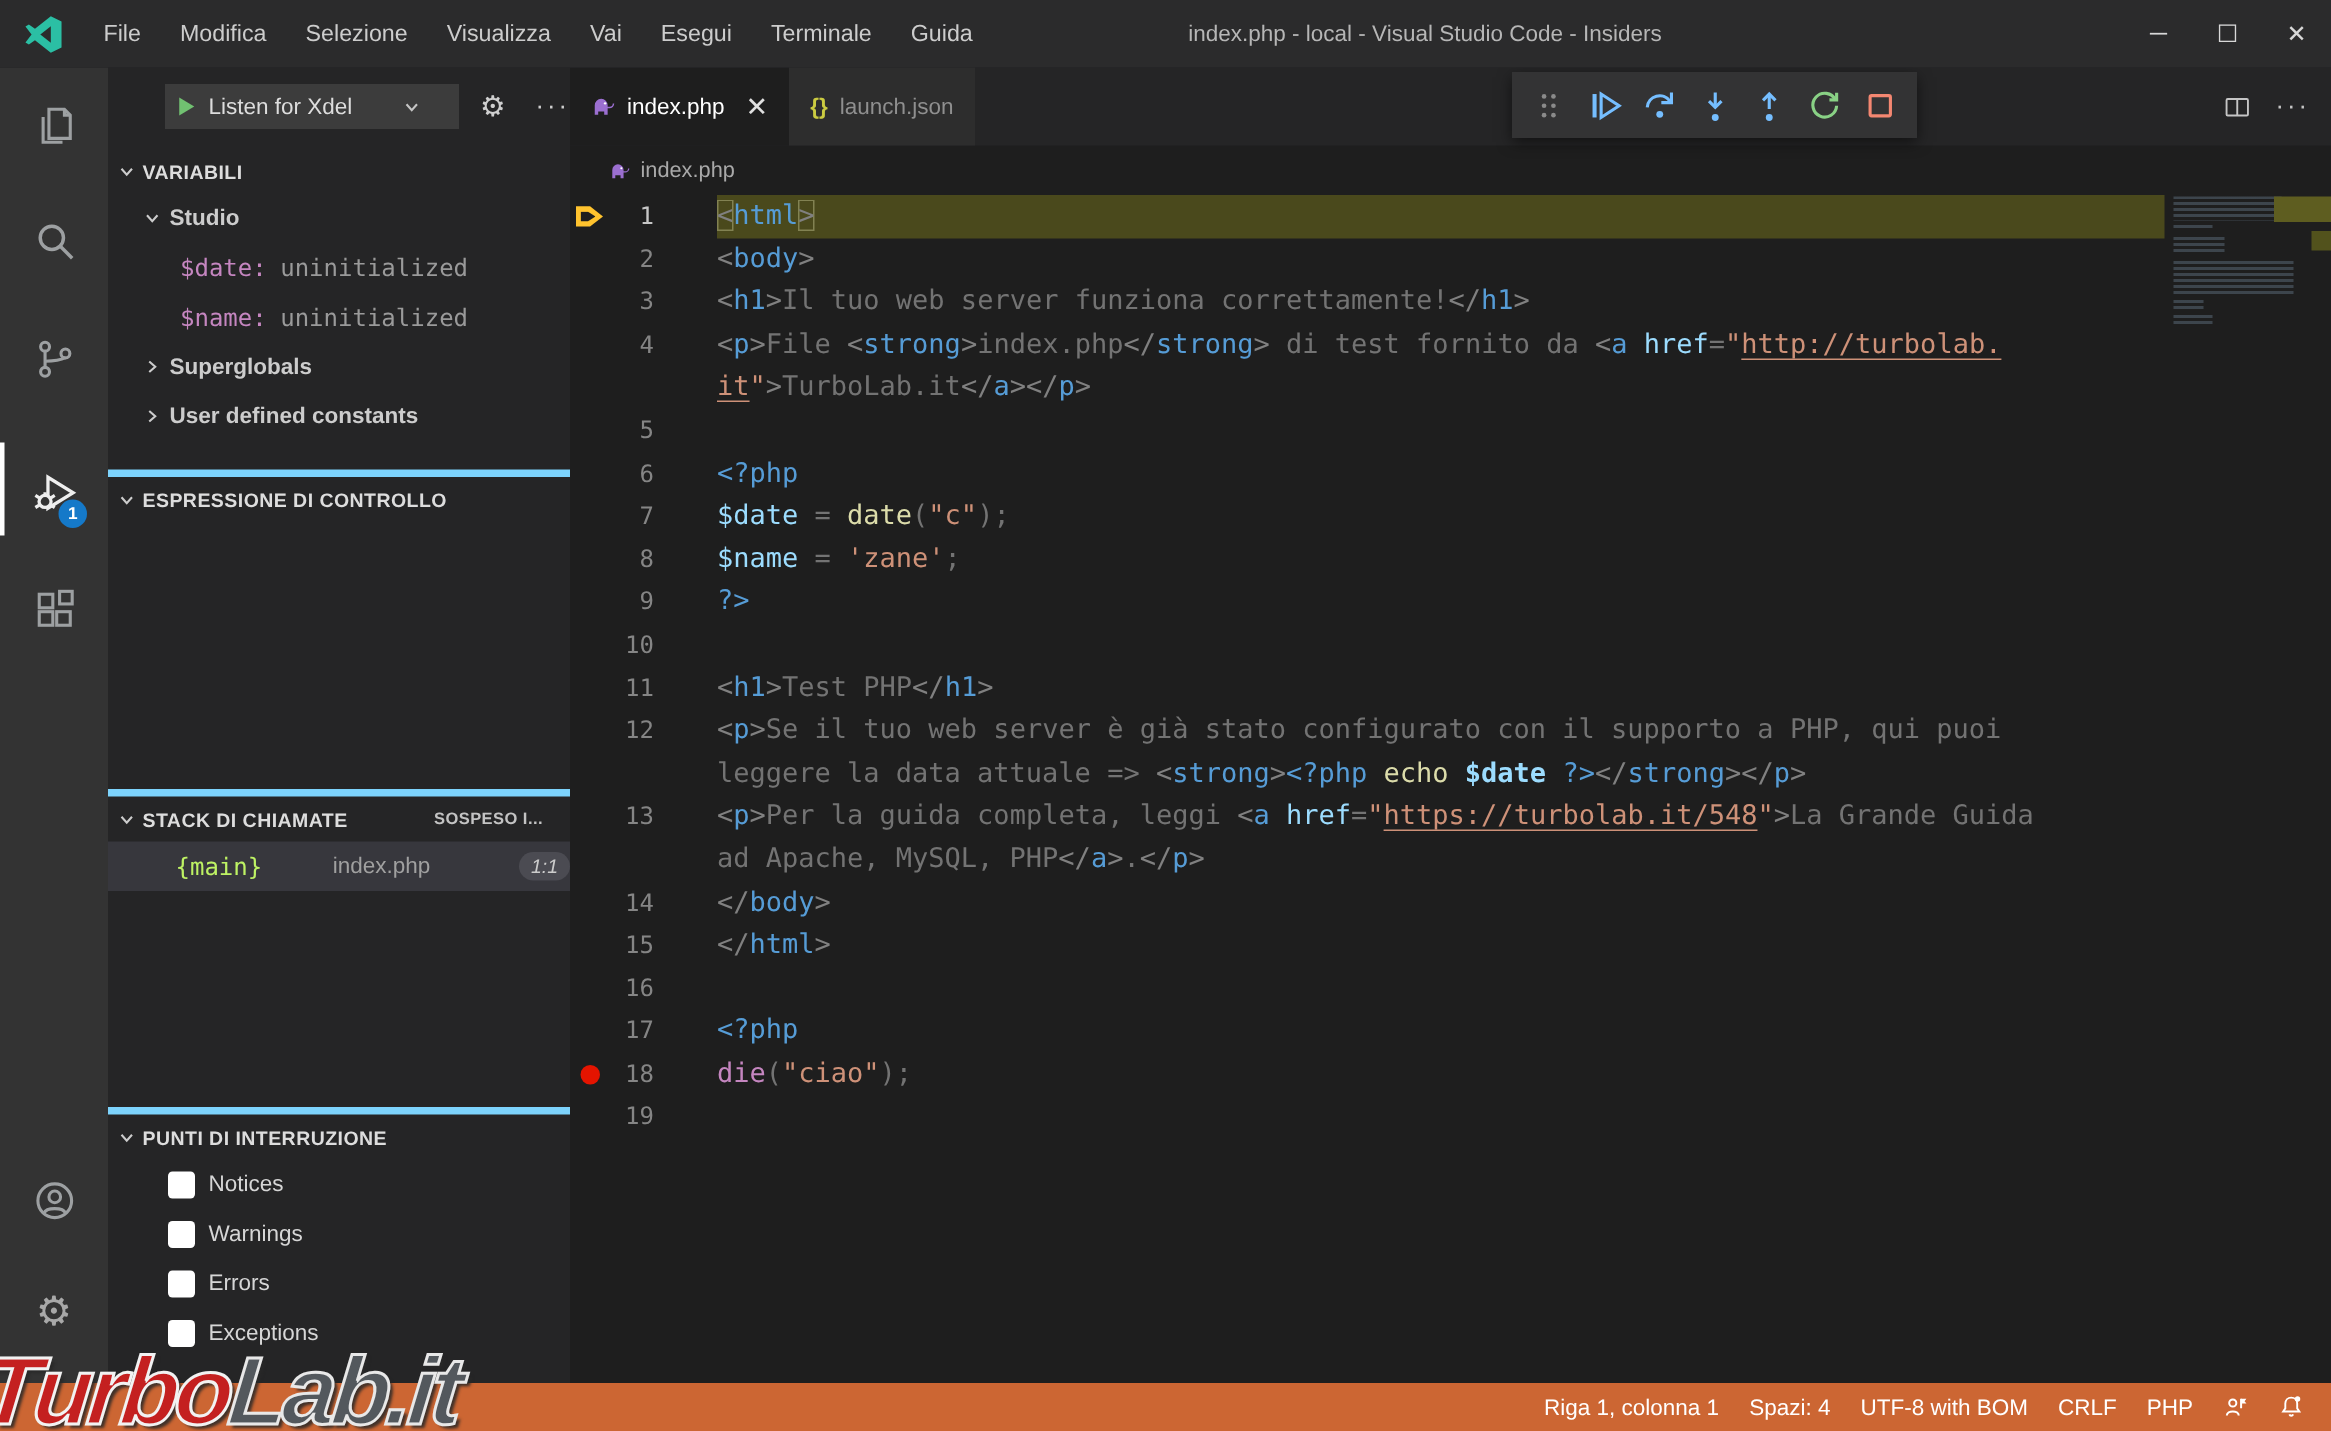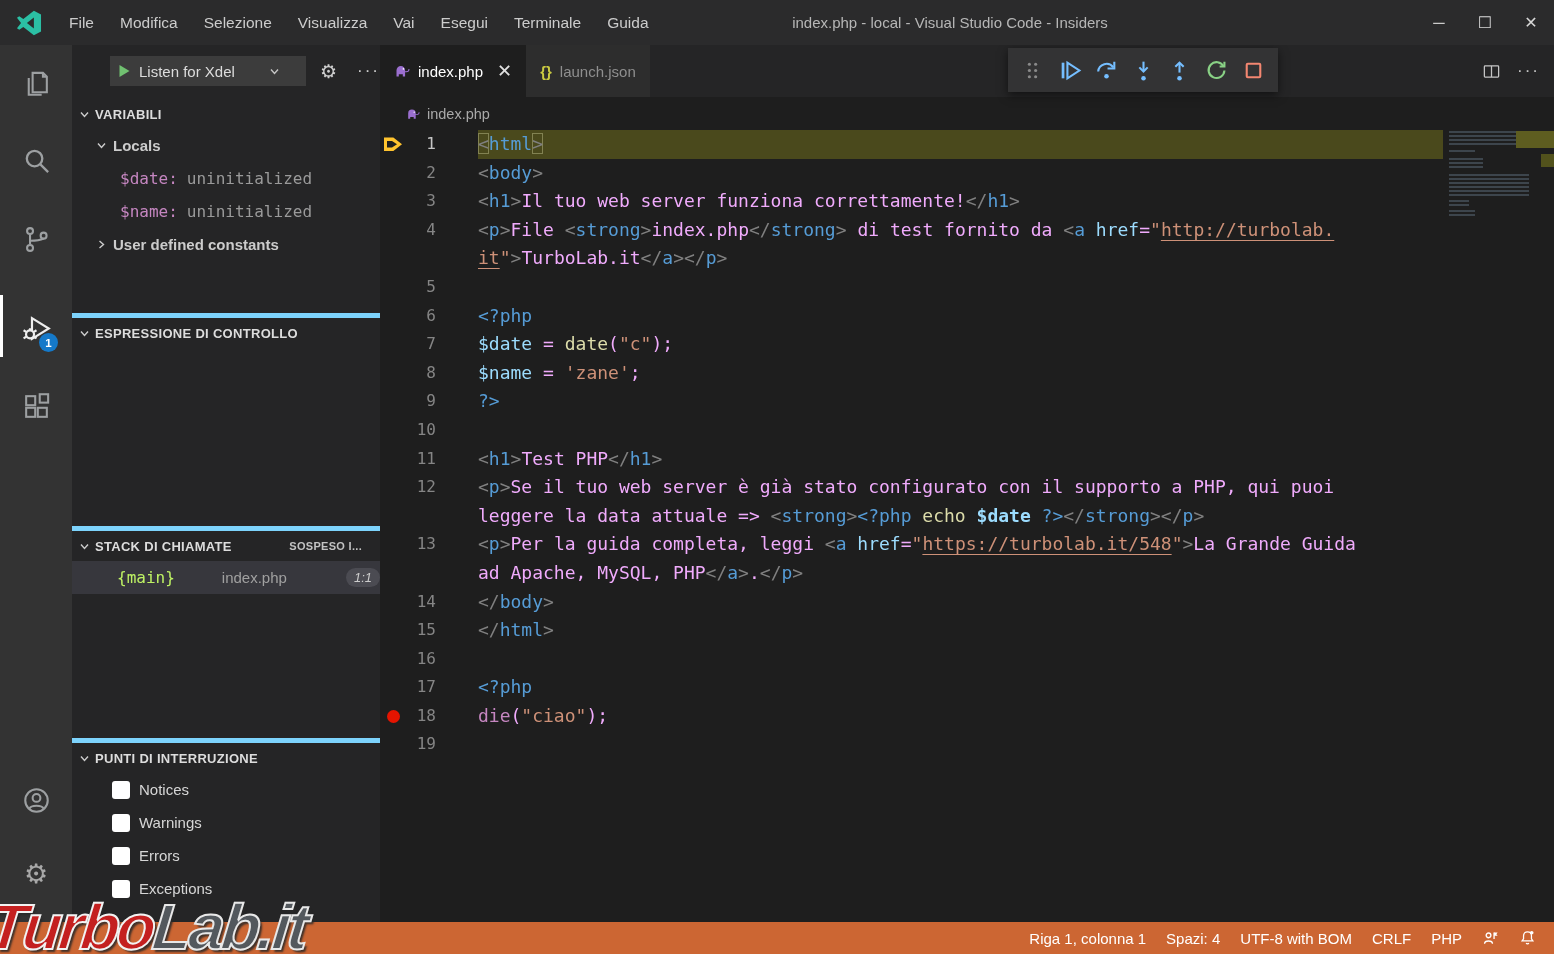--- a/index.html
+++ b/index.html
@@ -99,21 +99,21 @@
   .code-row.hl .ltext { background:#4a491c; }
   .g-arrow { position:relative; width:18px; height:16px; }
   .g-arrow::before { content:""; position:absolute; inset:0; background:#ffc32e;
       clip-path:polygon(0 8%,52% 8%,100% 50%,52% 92%,0 92%); }
   .g-arrow::after { content:""; position:absolute; left:3px; top:4px; width:10px; height:8px;
       background:#1e1e1e; clip-path:polygon(0 10%,50% 10%,100% 50%,50% 90%,0 90%); }
   .g-bp { width:13px; height:13px; border-radius:50%; background:#e51400; }
 
   .s-p   { color:#808080; }
   .s-tag { color:#569cd6; }
-  .s-txt { color:#f0abfc; }
+  .s-txt { color:#737373; }
   .s-attr{ color:#9cdcfe; }
   .s-str { color:#ce9178; }
   .s-url { color:#ce9178; text-decoration:underline; text-underline-offset:4px; }
   .s-var { color:#9cdcfe; }
   .s-varb{ color:#9cdcfe; font-weight:bold; }
   .s-fn  { color:#dcdcaa; }
   .s-kw  { color:#c586c0; }
   .s-php { color:#569cd6; }
   .s-bm  { box-shadow:inset 0 0 0 1px #828252; }
 
@@ -239,29 +239,35 @@
     <div class="sec-head">
       <svg class="chev-svg chev" viewBox="0 0 11 11">
           <path d="M2 3.5l3.5 4L9 3.5" stroke="#cccccc" fill="none" stroke-width="1.4"></path>
         </svg>
       <span>VARIABILI</span>
     </div>
     <div class="tree-row ind1 tr-bold">
       <svg class="chev-svg chev" viewBox="0 0 11 11">
           <path d="M2 3.5l3.5 4L9 3.5" stroke="#cccccc" fill="none" stroke-width="1.4"></path>
         </svg>
-      <span>Locals</span>
+      <span>Studio</span>
     </div>
     <div class="tree-row ind2 var-row">
       <span class="var-name">$date:</span>
       <span class="var-val">uninitialized</span>
     </div>
     <div class="tree-row ind2 var-row">
       <span class="var-name">$name:</span>
       <span class="var-val">uninitialized</span>
+    </div>
+    <div class="tree-row ind1 tr-bold">
+      <svg class="chev-svg chev" viewBox="0 0 11 11">
+          <path d="M3.5 2L7.5 5.5 3.5 9" stroke="#cccccc" fill="none" stroke-width="1.4"></path>
+        </svg>
+      <span>Superglobals</span>
     </div>
     <div class="tree-row ind1 tr-bold">
       <svg class="chev-svg chev" viewBox="0 0 11 11">
           <path d="M3.5 2L7.5 5.5 3.5 9" stroke="#cccccc" fill="none" stroke-width="1.4"></path>
         </svg>
       <span>User defined constants</span>
     </div>
   </div>
 
   <div class="section bordered" style="top:268px;height:213px">

